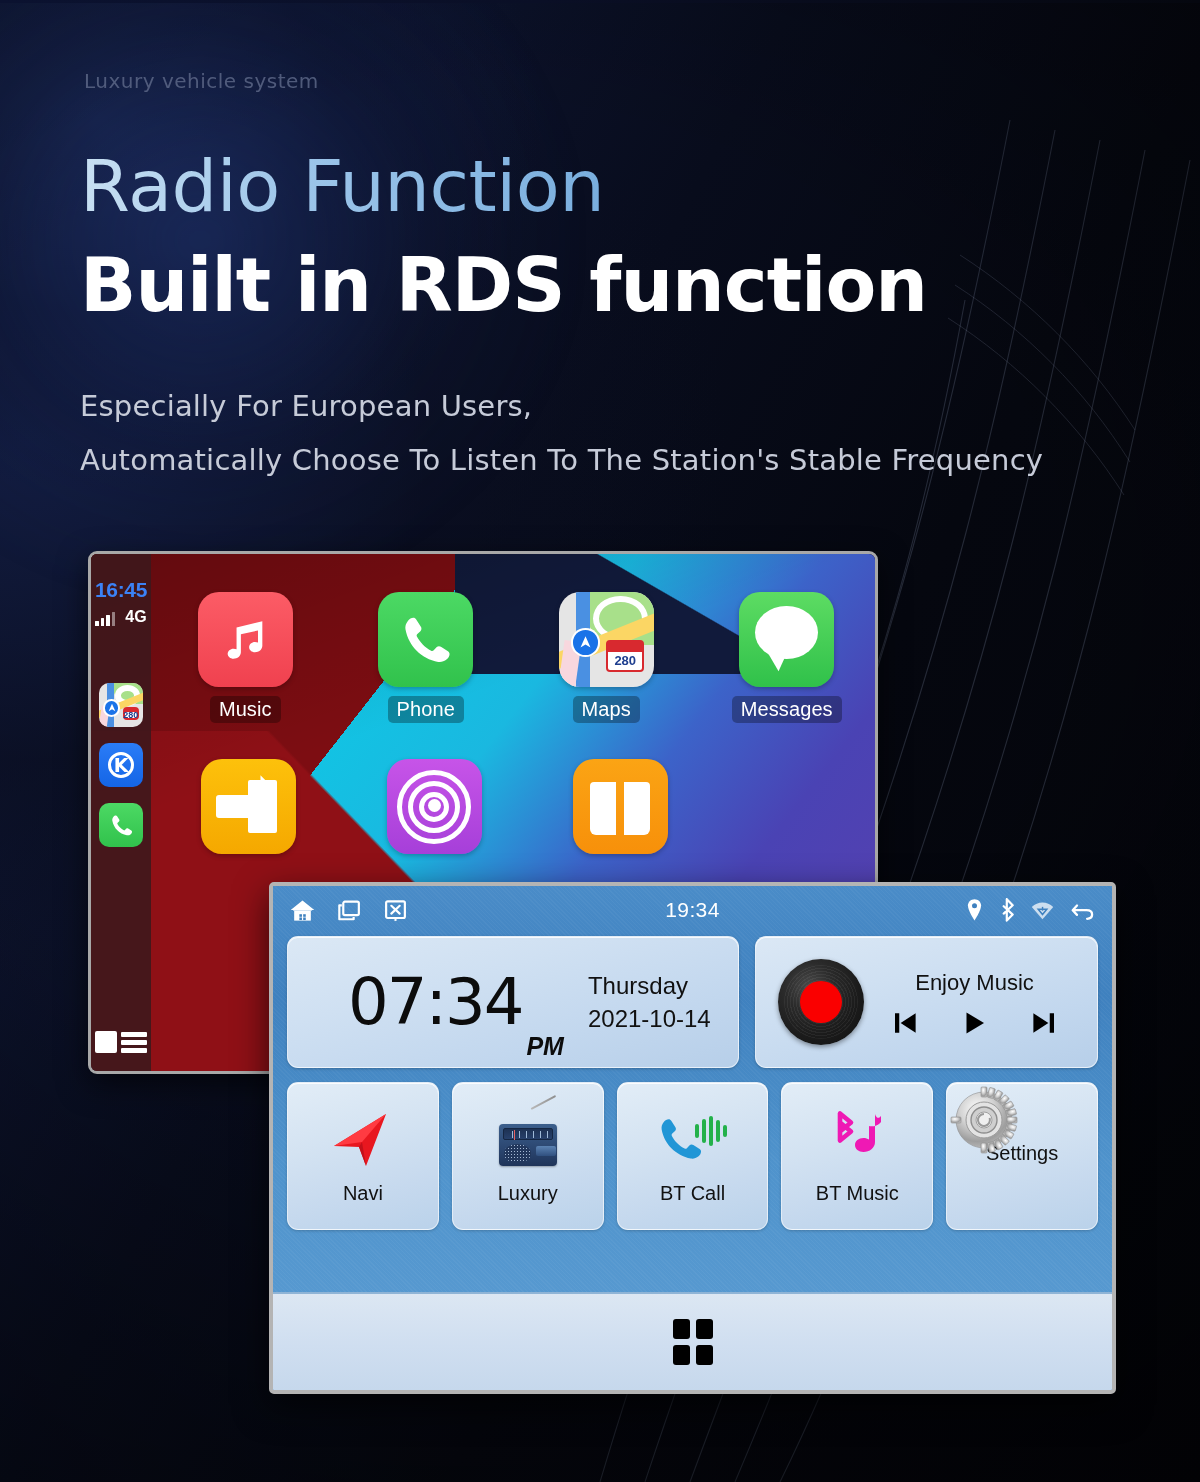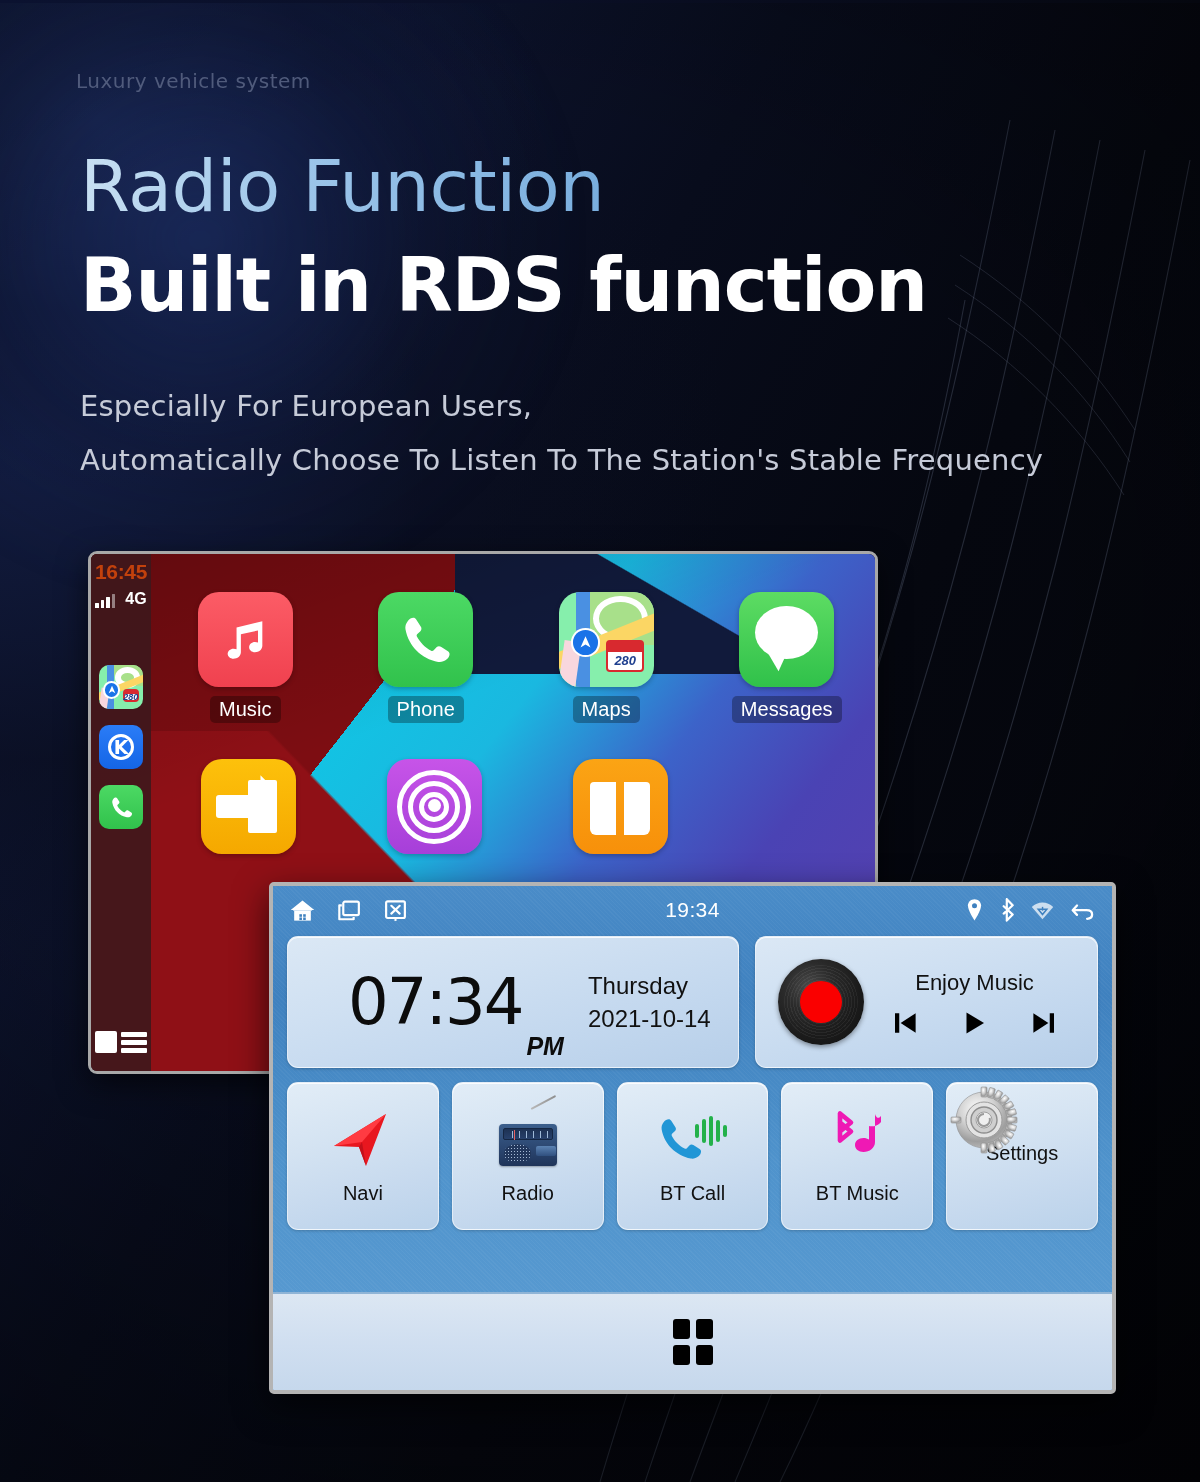--- a/index.html
+++ b/index.html
@@ -30,21 +30,21 @@
     background:linear-gradient(90deg,#0b1230 0%, #0a0f26 45%, #05070f 100%);
   }
   .bg-glow-left {
     position:absolute; left:-180px; top:-120px; width:760px; height:720px;
     background:radial-gradient(ellipse at center, rgba(40,66,140,0.34) 0%, rgba(22,38,86,0.13) 42%, rgba(0,0,0,0) 72%);
     filter:blur(8px);
   }
 
   
   .eyebrow {
-    position:absolute; left:76px; top:69px;
+    position:absolute; left:84px; top:69px;
     font-size:20px; letter-spacing:0.5px;
     color:#5b6686; font-weight:400;
     font-family:"DejaVu Sans", sans-serif;
     opacity:0.85;
   }
   .title-1 {
     position:absolute; left:80px; top:150px;
     font-size:72px; font-weight:400; line-height:1.0;
     letter-spacing:-0.5px;
     color:#a9cbe8;
@@ -100,21 +100,21 @@
     background:linear-gradient(160deg, rgba(0,0,0,0.22) 0%, rgba(0,0,0,0) 35%);
   }
 
   .cp-sidebar {
     position:absolute; left:0; top:0; bottom:0; width:60px;
     background:rgba(60,24,28,0.88);
     display:flex; flex-direction:column; align-items:center;
     z-index:5;
   }
   .cp-time {
-    color:#c2410c; font-size:21px; font-weight:700; margin-top:6px;
+    color:#3b82f6; font-size:21px; font-weight:700; margin-top:24px;
     letter-spacing:-0.3px;
   }
   .cp-sigrow { display:flex; align-items:flex-end; gap:10px; margin-top:6px; }
   .cp-bars { display:flex; align-items:flex-end; gap:2px; height:14px; }
   .cp-bars i { display:block; width:3.5px; background:#fff; border-radius:0.5px; }
   .cp-bars i:nth-child(1){height:5px;}
   .cp-bars i:nth-child(2){height:8px;}
   .cp-bars i:nth-child(3){height:11px;}
   .cp-bars i:nth-child(4){height:14px;background:rgba(255,255,255,0.45);}
   .cp-net { color:#fff; font-size:16px; font-weight:700; }
@@ -145,21 +145,21 @@
   
   .ic-phone { background:linear-gradient(180deg,#4cd964 0%, #31c24c 100%); }
   .ic-music { background:linear-gradient(180deg,#fc5c66 0%, #f0414f 100%); }
   .ic-msg   { background:linear-gradient(180deg,#5ddc63 0%, #30c14a 100%); }
   .ic-white { background:#fdfdfd; }
   .ic-yellow{ background:linear-gradient(180deg,#fdc10b 0%, #f5a800 100%); }
   .ic-purple{ background:linear-gradient(180deg,#c754e8 0%, #a63fd9 100%); }
   .ic-orange{ background:linear-gradient(180deg,#fba414 0%, #f7900a 100%); }
   .ic-blue  { background:linear-gradient(180deg,#2a7cf7 0%, #1465e6 100%); }
 
-  .maps-art { position:absolute; inset:0; background:#86efac;font-style:italic; }
+  .maps-art { position:absolute; inset:0; background:#e5e5e5; }
   .maps-green { position:absolute; right:-4px; top:-6px; width:78%; height:62%;
     background:#a8e08a; border-radius:0 0 0 60%; }
   .maps-greenline { position:absolute; right:6%; top:4%; width:58%; height:48%;
     border:6px solid #fff; border-radius:50%; }
   .maps-road-y { position:absolute; left:-12%; top:42%; width:132%; height:17%;
     background:#fbd664; transform:rotate(-22deg); }
   .maps-road-b { position:absolute; left:18%; top:-10%; width:15%; height:120%;
     background:#4a90e2; }
   .maps-road-pk { position:absolute; left:2%; top:52%; width:18%; height:54%;
     background:#f8d7de; transform:rotate(8deg); }
@@ -612,21 +612,21 @@
             <i style="left:15px"></i>
             <i style="left:22px"></i>
             <i style="left:29px"></i>
             <i style="left:36px"></i>
             <i style="left:43px"></i>
           <span class="radio-needle"></span>
         </span>
         <span class="radio-speaker"></span>
         <span class="radio-panel"></span>
       </span>
-      <span class="tile-lbl">Radio</span>
+      <span class="tile-lbl">Luxury</span>
     </div>
 
     <div class="tile">
       <span class="tile-art">
         <svg width="50" height="50" viewBox="0 0 24 24" style="position:absolute;left:0;top:12px">
           <path d="M6.6 2.5c-.9 0-1.7.5-2.3 1.2C3.3 4.9 3 6.2 3.2 7.4c.6 3.6 2.6 7 4.8 9.2 2.2 2.2 5.6 4.2 9.2 4.8 1.2.2 2.5-.1 3.7-1.1.7-.6 1.2-1.4 1.2-2.3 0-.5-.3-.9-.7-1.2l-3-1.9c-.6-.4-1.4-.3-1.9.2l-1.2 1.3c-.3.3-.7.4-1.1.2-1.3-.7-2.5-1.6-3.5-2.6-1-1-1.9-2.2-2.6-3.5-.2-.4-.1-.8.2-1.1l1.3-1.2c.5-.5.6-1.3.2-1.9L7.8 3.2c-.3-.4-.7-.7-1.2-.7z" fill="#2196d6"></path>
         </svg>
         <span class="btc-waves">
           <i style="height:14px"></i>
             <i style="height:24px"></i>

